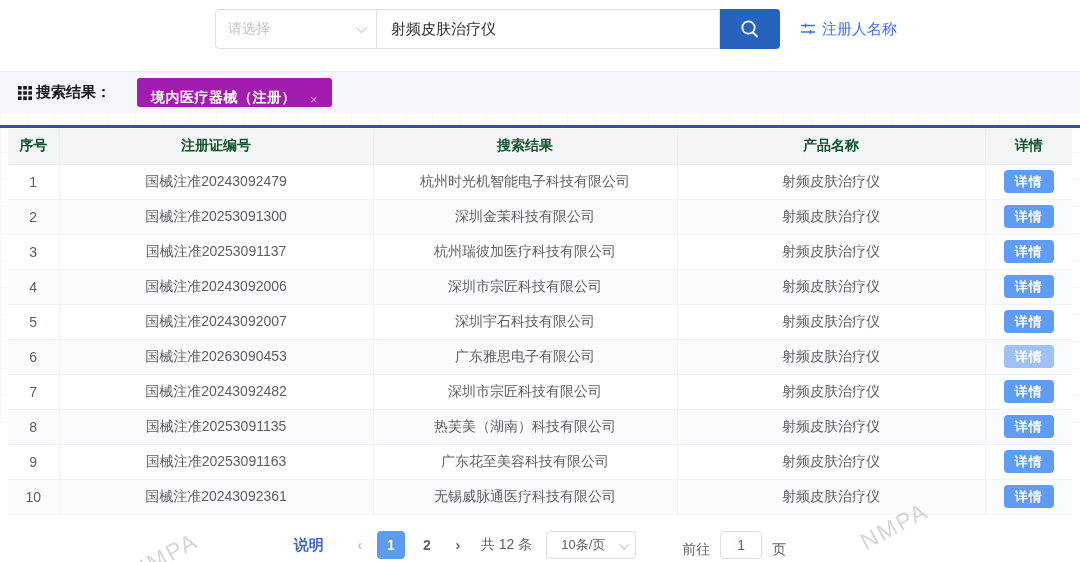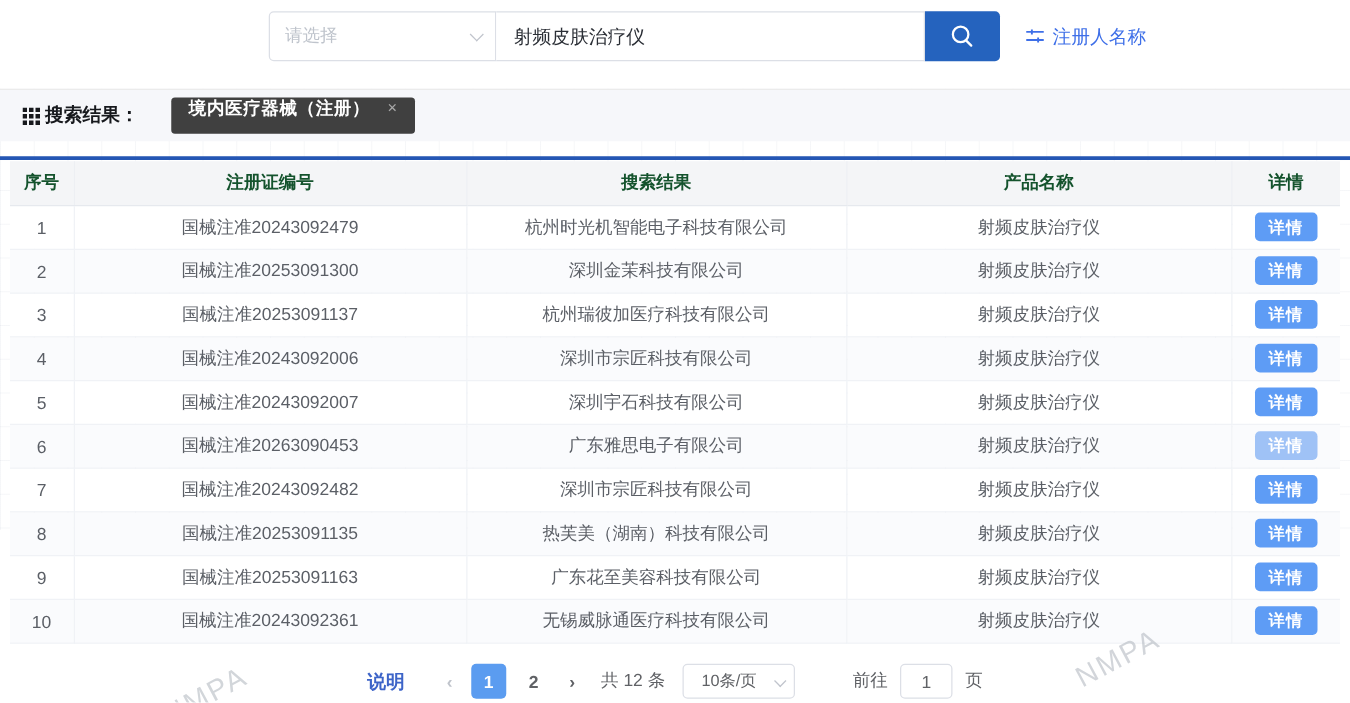--- a/index.html
+++ b/index.html
@@ -1,21 +1,21 @@
 <!DOCTYPE html>
 <html><head>
 <meta charset="utf-8">
 <style>
   * { margin:0; padding:0; box-sizing:border-box; }
   html,body { width:1080px; height:562px; background:#fff; overflow:hidden;
               font-family:"Liberation Sans","DejaVu Sans",sans-serif; position:relative; }
 
   
   .search-bar { position:absolute; top:9px; left:215px; display:flex; align-items:center; }
-  .cat-select { width:182px; height:40px; border:1px solid #DCDFE6; border-radius:4px 0 0 4px;
+  .cat-select { width:162px; height:40px; border:1px solid #DCDFE6; border-radius:4px 0 0 4px;
                 background:#fff; display:flex; align-items:center; justify-content:space-between;
                 padding:0 12px; font-size:14px; color:#BFC4CC; cursor:pointer; }
   .chev { width:8px; height:8px; border-right:1.5px solid #C0C4CC; border-bottom:1.5px solid #C0C4CC;
           transform:rotate(45deg) translateY(-2px); }
   .query-input { width:343px; height:40px; border:1px solid #DCDFE6; border-left:none;
                  padding:0 14px; font-size:15px; color:#2B2F36; outline:none;
                  font-family:"Liberation Sans","DejaVu Sans",sans-serif; }
   .search-btn { width:60px; height:40px; background:#2563BE; border:none; border-radius:0 4px 4px 0;
                 display:flex; align-items:center; justify-content:center; cursor:pointer; }
   .adv-link { display:flex; align-items:center; gap:6px; margin-left:20px; color:#3E6FE8;
@@ -23,22 +23,22 @@
 
   
   .results-area { position:absolute; top:71px; left:0; width:1080px; height:353px;
       background-color:#fff;
       background-image:linear-gradient(rgba(70,90,130,0.05) 1px, transparent 1px),
                        linear-gradient(90deg, rgba(70,90,130,0.05) 1px, transparent 1px);
       background-size:27px 27px; }
   .results-bar { position:absolute; top:0; left:0; width:100%; height:42px; background:#F6F7FA;
                  border-top:1px solid #EBEBEB; display:flex; align-items:center; padding-left:18px; }
   .results-label { font-size:15px; font-weight:bold; color:#17191D; display:flex; align-items:center; gap:4px; }
-  .filter-tag { margin-left:26px; height:29px; background:#404040; border-radius:3px; color:#fff;
-                font-size:14px; font-weight:bold; display:flex; align-items:flex-start; padding:0 14px;
+  .filter-tag { margin-left:26px; height:29px; background:#a21caf; border-radius:3px; color:#fff;
+                font-size:14px; font-weight:bold; display:flex; align-items:flex-end; padding:0 14px;
                 letter-spacing:0.5px; cursor:pointer; }
   .tag-close { margin-left:14px; font-size:13px; font-weight:normal; color:rgba(255,255,255,0.55); cursor:pointer; }
   .blue-line { position:absolute; top:54px; left:0; width:100%; height:3px; background:#2456B4; }
 
   
   table { position:absolute; top:58px; left:8px; width:1064px; border-collapse:collapse;
           table-layout:fixed; font-size:14px; }
   col.c1{width:51px;} col.c2{width:314px;} col.c3{width:304px;} col.c4{width:308px;} col.c5{width:87px;}
   thead th { background:#F4F5F7; height:35px; font-weight:bold; color:#14532d; text-align:center;
              border-right:1px solid #EDEFF3; border-bottom:1px solid #E6E9EE; }
@@ -62,21 +62,21 @@
   .pg-prev { color:#C0C4CC; }
   .pg-next { color:#606266; }
   .pg-page { width:28px; height:28px; margin:0 4px; display:flex; align-items:center; justify-content:center;
              border-radius:4px; font-weight:bold; color:#606266; cursor:pointer; }
   .pg-page.active { background:#5B9CF0; color:#fff; }
   .pg-total { margin:0 14px 0 10px; }
   .size-select { width:90px; height:28px; border:1px solid #DCDFE6; border-radius:4px; background:#fff;
                  display:flex; align-items:center; justify-content:space-between; padding:0 8px 0 14px;
                  font-size:13px; color:#606266; cursor:pointer; }
   .size-select .chev { transform:rotate(45deg) translateY(-1px); width:7px; height:7px; }
-  .goto { display:flex; align-items:center; gap:10px; margin-left:46px; }
+  .goto { display:flex; align-items:flex-end; gap:10px; margin-left:46px; }
   .goto-input { width:42px; height:28px; border:1px solid #DCDFE6; border-radius:4px; text-align:center;
                 font-size:14px; color:#606266; outline:none;
                 font-family:"Liberation Sans","DejaVu Sans",sans-serif; }
 
   
   .wm { position:absolute; transform:rotate(-28deg); color:#AEB4BC; opacity:0.55; font-size:23px;
         letter-spacing:2px; pointer-events:none; white-space:nowrap; }
   .wm-left { left:128px; top:472px; }
   .wm-right { left:858px; top:442px; }
 </style>

